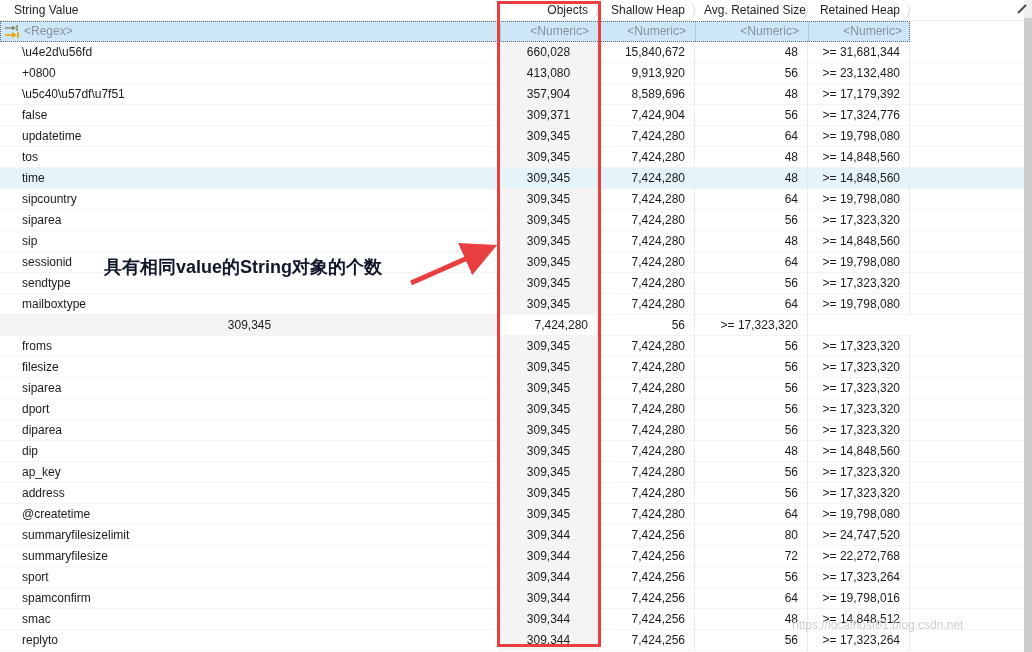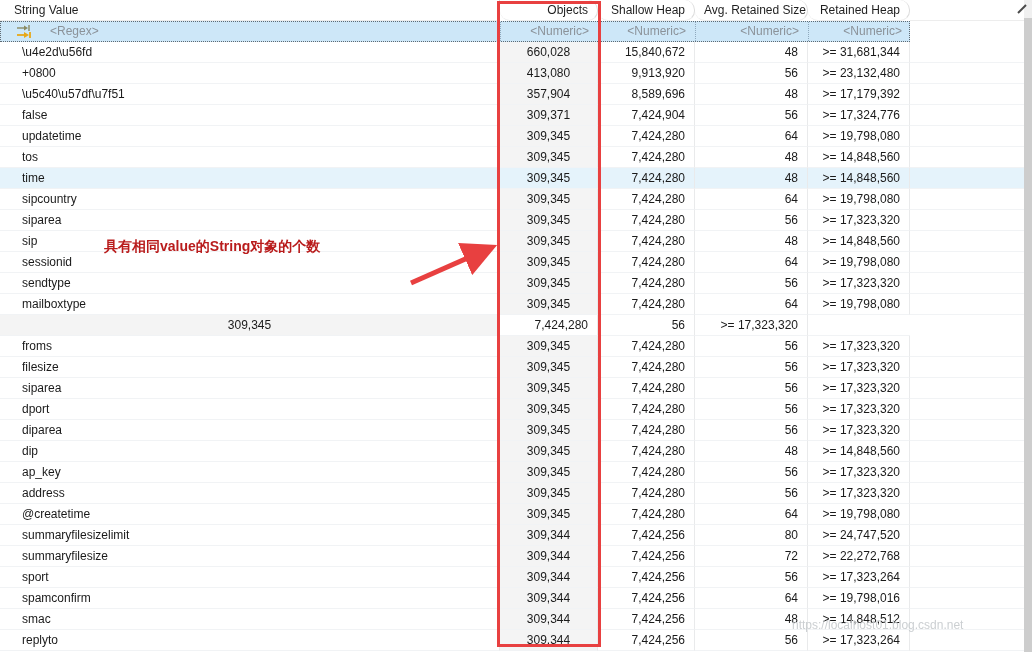--- a/index.html
+++ b/index.html
@@ -28,21 +28,21 @@
   .filter-row {
     position:absolute; left:0; top:0; width:910px; height:21px;
     display:grid; grid-template-columns:500px 98px 97px 113px 102px;
     background:#cde7f8; box-sizing:border-box; border:1px dotted #5f6a72;
     color:#8b9299;
   }
   .fcell {
     box-sizing:border-box; line-height:18px; padding:0 9px;
     border-right:1px dotted #8fa9bd; white-space:nowrap; overflow:hidden;
   }
-  .fcell.regex { position:relative; padding-left:37px; text-align:left;margin-left:12px; }
+  .fcell.regex { position:relative; padding-left:23px; text-align:left; }
   .fcell.num   { text-align:right; }
   .fcell:last-child { border-right:none; }
   .filter-icon { position:absolute; left:3px; top:2px; width:16px; height:16px; }
 
   
   .row {
     display:grid; grid-template-columns:500px 98px 97px 113px 102px 1fr;
     height:21px; line-height:20px;
   }
   .cell {
@@ -54,22 +54,22 @@
   .cell.objects { background:#f4f4f4;text-align:center; }
   .cell.filler  { border-right:none; }
   .row.selected .cell { background:#e5f3fb; }
 
   
   .red-box {
     position:absolute; left:497px; top:1px; width:104px; height:646px;
     border:3px solid #e84040; box-sizing:border-box; pointer-events:none; z-index:5;
   }
   .ann-text {
-    position:absolute; left:104px; top:238px; z-index:6;
-    font-size:14px; font-weight:bold; color:#b91c1c; white-space:nowrap;
+    position:absolute; left:104px; top:255px; z-index:6;
+    font-size:18px; font-weight:bold; color:#0f172a; white-space:nowrap;
   }
   .ann-arrow { position:absolute; left:405px; top:237px; width:95px; height:52px; z-index:6; }
 
   
   .watermark {
     position:absolute; left:792px; top:618px; z-index:7;
     font-size:12px; color:#c6cacd; opacity:0.9; white-space:nowrap;
   }
 
   

